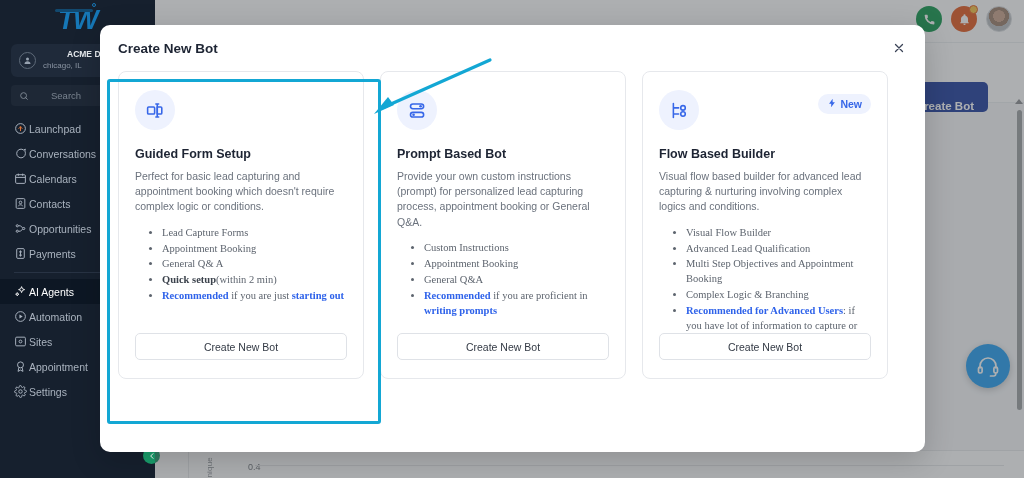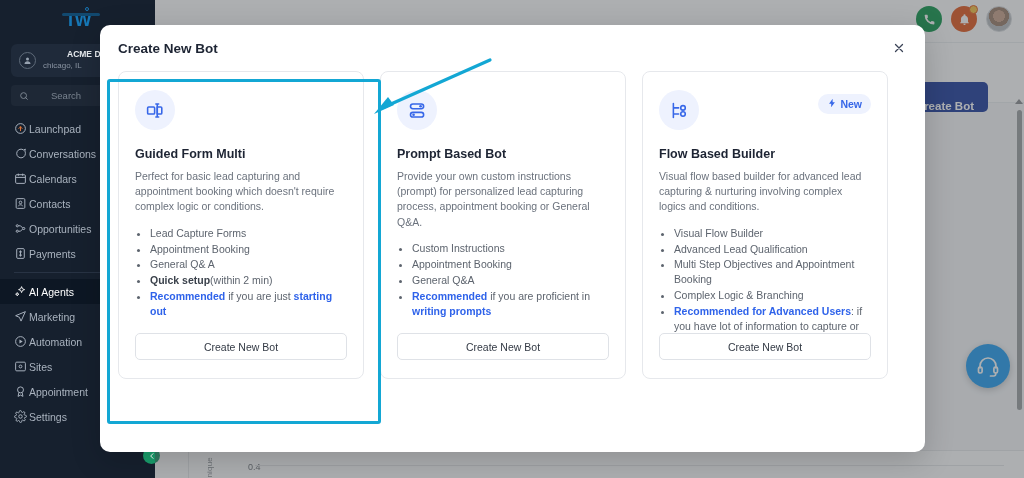--- a/index.html
+++ b/index.html
@@ -114,23 +114,24 @@
 
   
   .sidebar {
     position: absolute; left: 0; top: 0; width: 155px; height: 478px;
     background: #16202e; z-index: 5;
   }
   .logo-wrap {
     height: 40px; display: flex; align-items: center; justify-content: center;
   }
   .logo {
-    font-size: 18px; font-weight: bold; color: #1677b6;
+    font-size: 27px; font-weight: bold; color: #1677b6;
     letter-spacing: -1.5px; line-height: 1; position: relative;
     font-family: "Liberation Sans", sans-serif;
+    font-style: italic;
   }
   .logo .bar {
     position: absolute; left: -3px; top: 2px; width: 38px; height: 3px;
     background: #12496f; border-radius: 2px;
   }
   .logo .dot {
     position: absolute; right: 1px; top: -4px;
     width: 4px; height: 4px; border-radius: 50%;
     border: 1px solid #1677b6;
   }
@@ -211,21 +212,21 @@
     display: flex; align-items: center; gap: 3px;
     font-size: 10.5px; font-weight: bold;
   }
   .card-title {
     margin-top: 17px; font-size: 12.5px; font-weight: bold; color: #1d2433;
   }
   .card-desc {
     margin-top: 8px; font-size: 10.5px; color: #6b727d; line-height: 1.45;
   }
   .card-list {
-    margin: 11px 0 0 15px; font-size: 10.5px; color: #5d646e; line-height: 1.42;
+    margin: 11px 0 0 27px; font-size: 10.5px; color: #5d646e; line-height: 1.42; font-family: Liberation Serif, serif;
   }
   .card-list li { margin-bottom: 1px; }
   .b  { font-weight: bold; color: #3b424c; }
   .bl { color: #2f63ea; font-weight: bold; }
   .card-cta {
     position: absolute; left: 16px; right: 16px; bottom: 18px;
     height: 27px; border: 1px solid #dfe2e7; border-radius: 5px;
     background: #fff; color: #333a45; font-size: 10.5px;
     display: flex; align-items: center; justify-content: center;
     font-family: "Liberation Sans", sans-serif;
@@ -381,28 +382,20 @@
         <span class="nav-ico">
           <svg width="13" height="13" viewBox="0 0 24 24" fill="none" stroke="currentColor" stroke-width="1.7" stroke-linejoin="round">
               <path d="M14 3l1.6 3.9L19.5 8.5 15.6 10 14 14l-1.6-4L8.5 8.5l3.9-1.6z"></path>
               <path d="M6 14l.9 2.1L9 17l-2.1.9L6 20l-.9-2.1L3 17l2.1-.9z"></path>
             </svg>
         </span>
         <span>AI Agents</span>
       </div>
       <div class="nav-item">
         <span class="nav-ico">
-          <svg width="13" height="13" viewBox="0 0 24 24" fill="none" stroke="currentColor" stroke-width="1.8" stroke-linejoin="round">
-              <path d="M21 3L3 10.5l7 3 3 7z"></path>
-            </svg>
-        </span>
-        <span>Marketing</span>
-      </div>
-      <div class="nav-item">
-        <span class="nav-ico">
           <svg width="13" height="13" viewBox="0 0 24 24" fill="none" stroke="currentColor" stroke-width="1.8">
               <circle cx="12" cy="12" r="9"></circle>
               <path d="M10 8.5l6 3.5-6 3.5z" fill="currentColor" stroke="none"></path>
             </svg>
         </span>
         <span>Automation</span>
       </div>
       <div class="nav-item">
         <span class="nav-ico">
           <svg width="13" height="13" viewBox="0 0 24 24" fill="none" stroke="currentColor" stroke-width="1.8">
@@ -454,21 +447,21 @@
     <div class="cards">
 
       <div class="card">
         <div class="card-ico">
           <svg width="21" height="21" viewBox="0 0 24 24" fill="none" stroke="#3767e8" stroke-width="1.8" stroke-linecap="round" stroke-linejoin="round" aria-hidden="true">
             <rect x="3" y="8" width="8" height="8" rx="1.2"></rect>
             <path d="M14 8h4a1.2 1.2 0 0 1 1.2 1.2v5.6A1.2 1.2 0 0 1 18 16h-4z"></path>
             <path d="M14 4.5v15M12.4 4.5h3.2M12.4 19.5h3.2"></path>
           </svg>
         </div>
-        <div class="card-title">Guided Form Multi</div>
+        <div class="card-title">Guided Form Setup</div>
         <div class="card-desc">Perfect for basic lead capturing and appointment booking which doesn't require complex logic or conditions.</div>
         <ul class="card-list">
             <li><span>Lead Capture Forms</span></li>
             <li><span>Appointment Booking</span></li>
             <li><span>General Q&amp; A</span></li>
             <li><span class="b">Quick setup</span><span>(within 2 min)</span></li>
             <li><span class="bl">Recommended</span><span> if you are just </span><span class="bl">starting out</span></li>
           </ul>
         <button class="card-cta">Create New Bot</button>
       </div>

